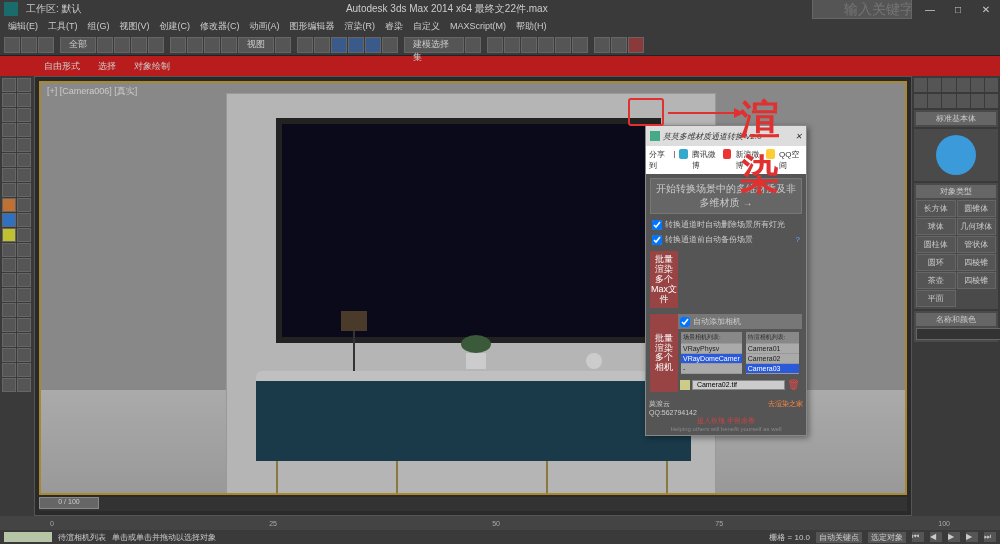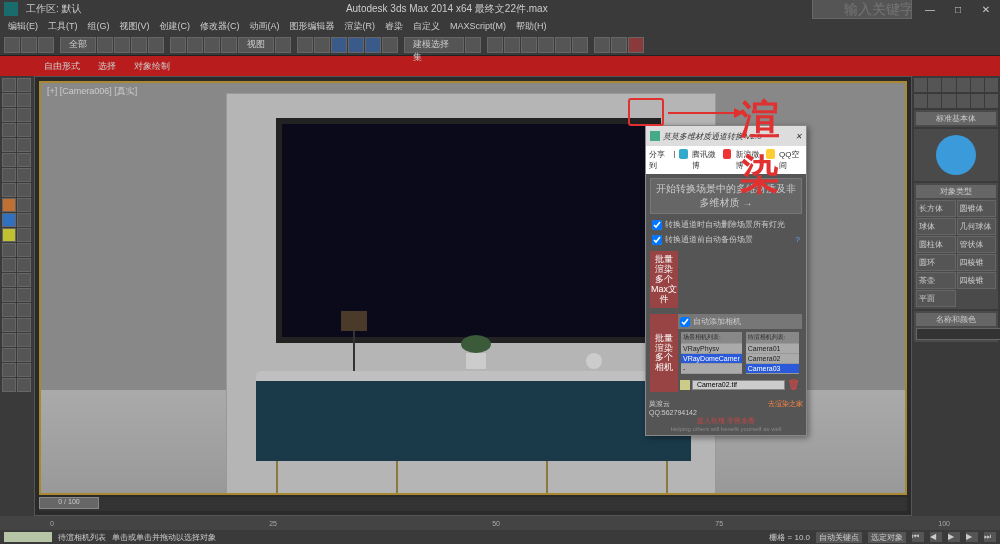--- a/index.html
+++ b/index.html
@@ -39,21 +39,21 @@
 .plant { position: absolute; top: 252px; left: 420px; width: 30px; height: 35px; }
 .plant-top { width: 30px; height: 18px; background: #3a5a3a; border-radius: 50%; }
 .plant-pot { width: 20px; height: 16px; background: #ccc; margin: 0 auto; }
 .decor { position: absolute; top: 270px; width: 16px; height: 16px; background: #ccc; border-radius: 50%; }
 .right-panel { width: 88px; background: #3a3a3a; padding: 2px; }
 .right-panel .tabs { display: flex; gap: 1px; margin-bottom: 2px; }
 .right-panel .tab { width: 14px; height: 14px; background: #555; }
 .right-panel .section { background: #4a4a4a; margin-bottom: 2px; padding: 2px; }
 .right-panel .section-title { background: #666; text-align: center; font-size: 8px; padding: 1px; }
 .right-panel .obj-grid { display: grid; grid-template-columns: 1fr 1fr; gap: 1px; margin-top: 2px; }
-.right-panel .obj-btn { background: #555; text-align: left; font-size: 8px; padding: 2px; border: 1px solid #666; }
+.right-panel .obj-btn { background: #555; text-align: center; font-size: 8px; padding: 2px; border: 1px solid #666; }
 .right-panel .agent-icon { width: 40px; height: 40px; background: #3a9ada; border-radius: 50%; margin: 4px auto; }
 .dialog { position: absolute; top: 125px; left: 645px; width: 162px; background: #e8e8e8; border: 1px solid #888; box-shadow: 2px 2px 6px rgba(0,0,0,0.4); z-index: 10; }
 .dialog-title { height: 20px; background: #ddd; display: flex; align-items: center; padding: 0 4px; font-size: 8px; color: #333; font-style: italic; }
 .dialog-share { padding: 3px; display: flex; gap: 4px; font-size: 8px; color: #333; background: #fff; }
 .dialog-share .icon { width: 10px; height: 10px; border-radius: 2px; }
 .dialog-body { background: #555; padding: 4px; }
 .dialog-btn { background: #666; color: #ccc; text-align: center; padding: 3px; font-size: 10px; margin-bottom: 3px; border: 1px solid #777; }
 .dialog-chk { display: flex; align-items: center; gap: 3px; font-size: 8px; color: #ccc; padding: 2px; }
 .dialog-chk input { width: 10px; height: 10px; }
 .dialog-section { display: flex; margin-top: 4px; }

